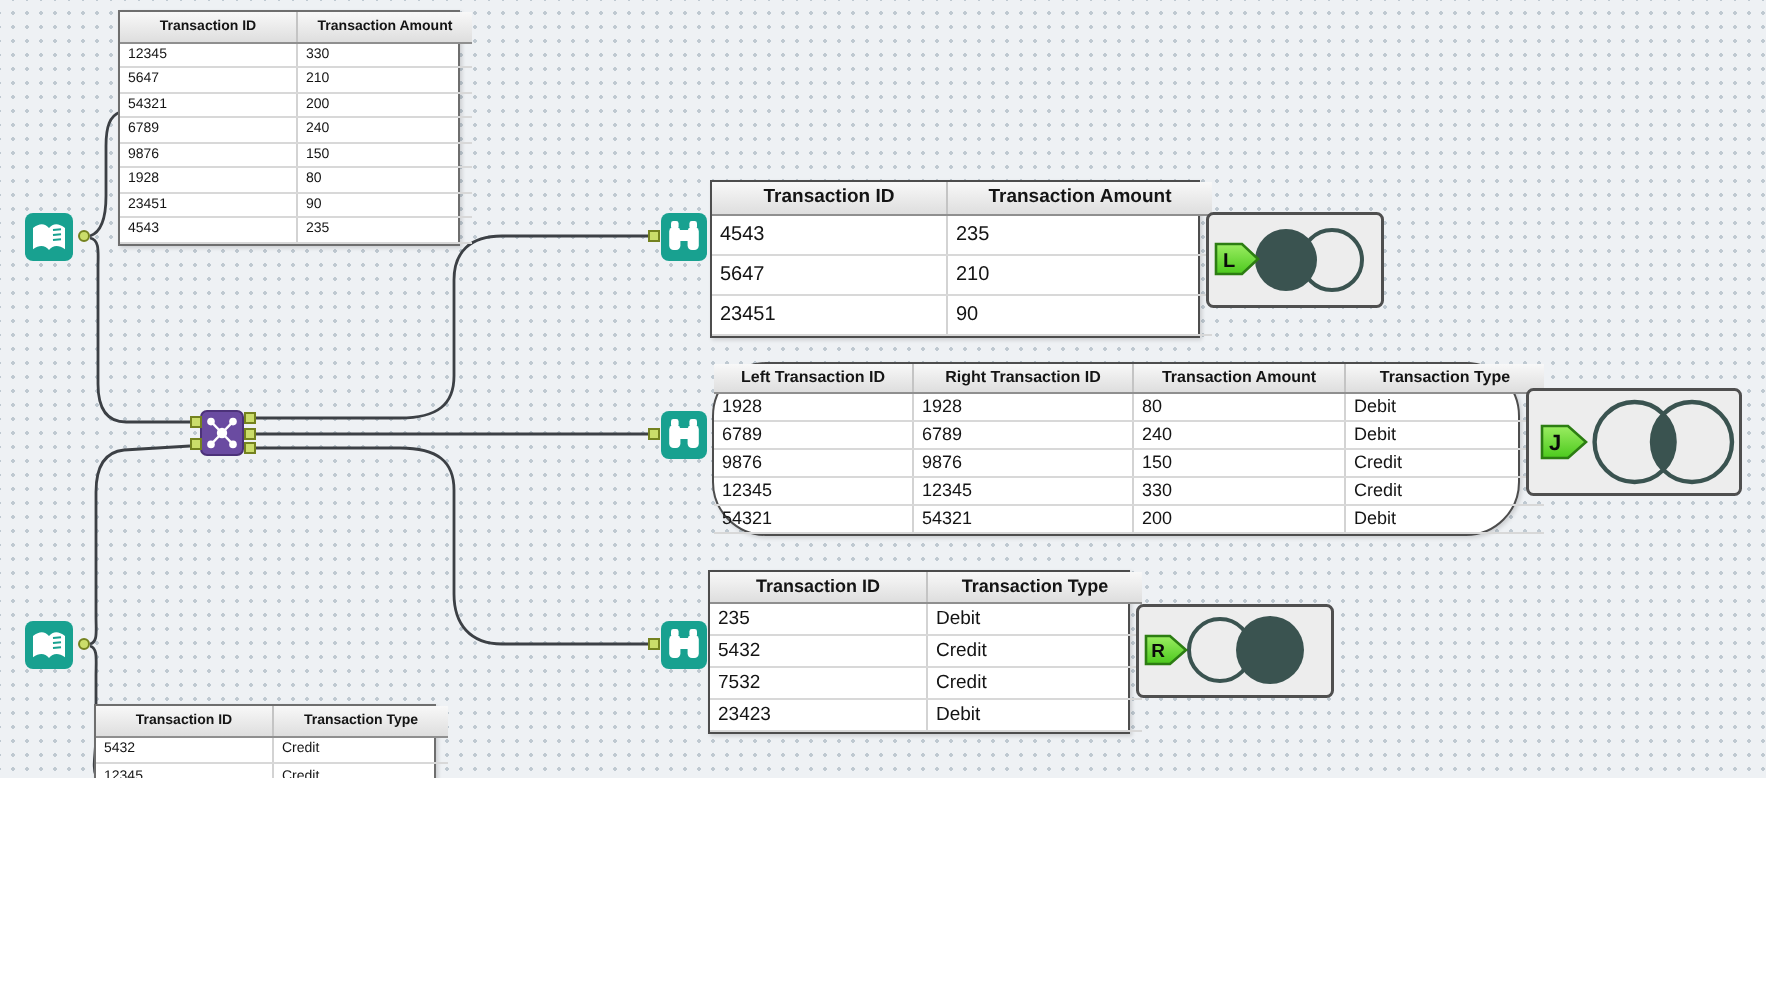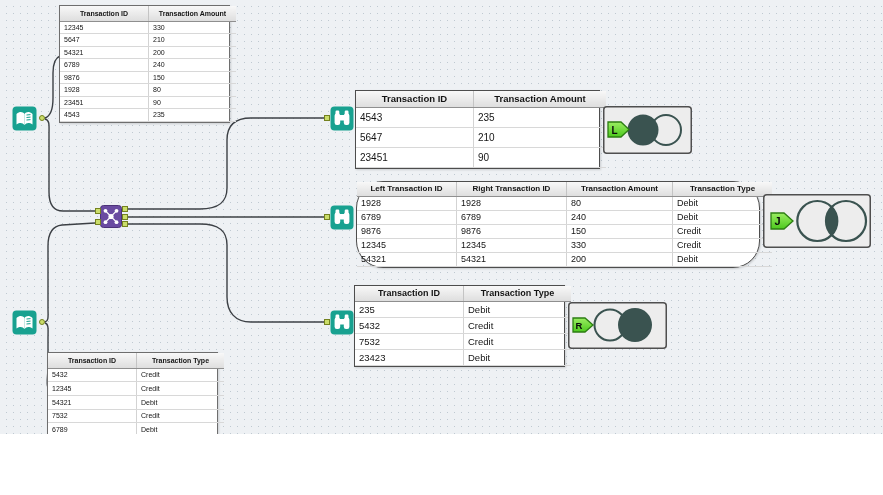--- a/index.html
+++ b/index.html
@@ -1,18 +1,18 @@
 <!DOCTYPE html>
 <html><head>
 <meta charset="utf-8">
 <style>
   html,body{margin:0;padding:0;}
   #canvas{
     position:relative;
-    width:883px;height:434px;
+    width:883px;height:389px;
     background-color:#eef1f4;
     background-image:radial-gradient(#bfc9d1 0.8px, transparent 0.9px);
     background-size:7px 7px;
     background-position:3px 3px;
     font-family:"Liberation Sans", sans-serif;
     overflow:hidden;
   }
   #wires{position:absolute;left:0;top:0;pointer-events:none;}
   #wires path{fill:none;stroke:#3c4045;stroke-width:1.4px;}
 

